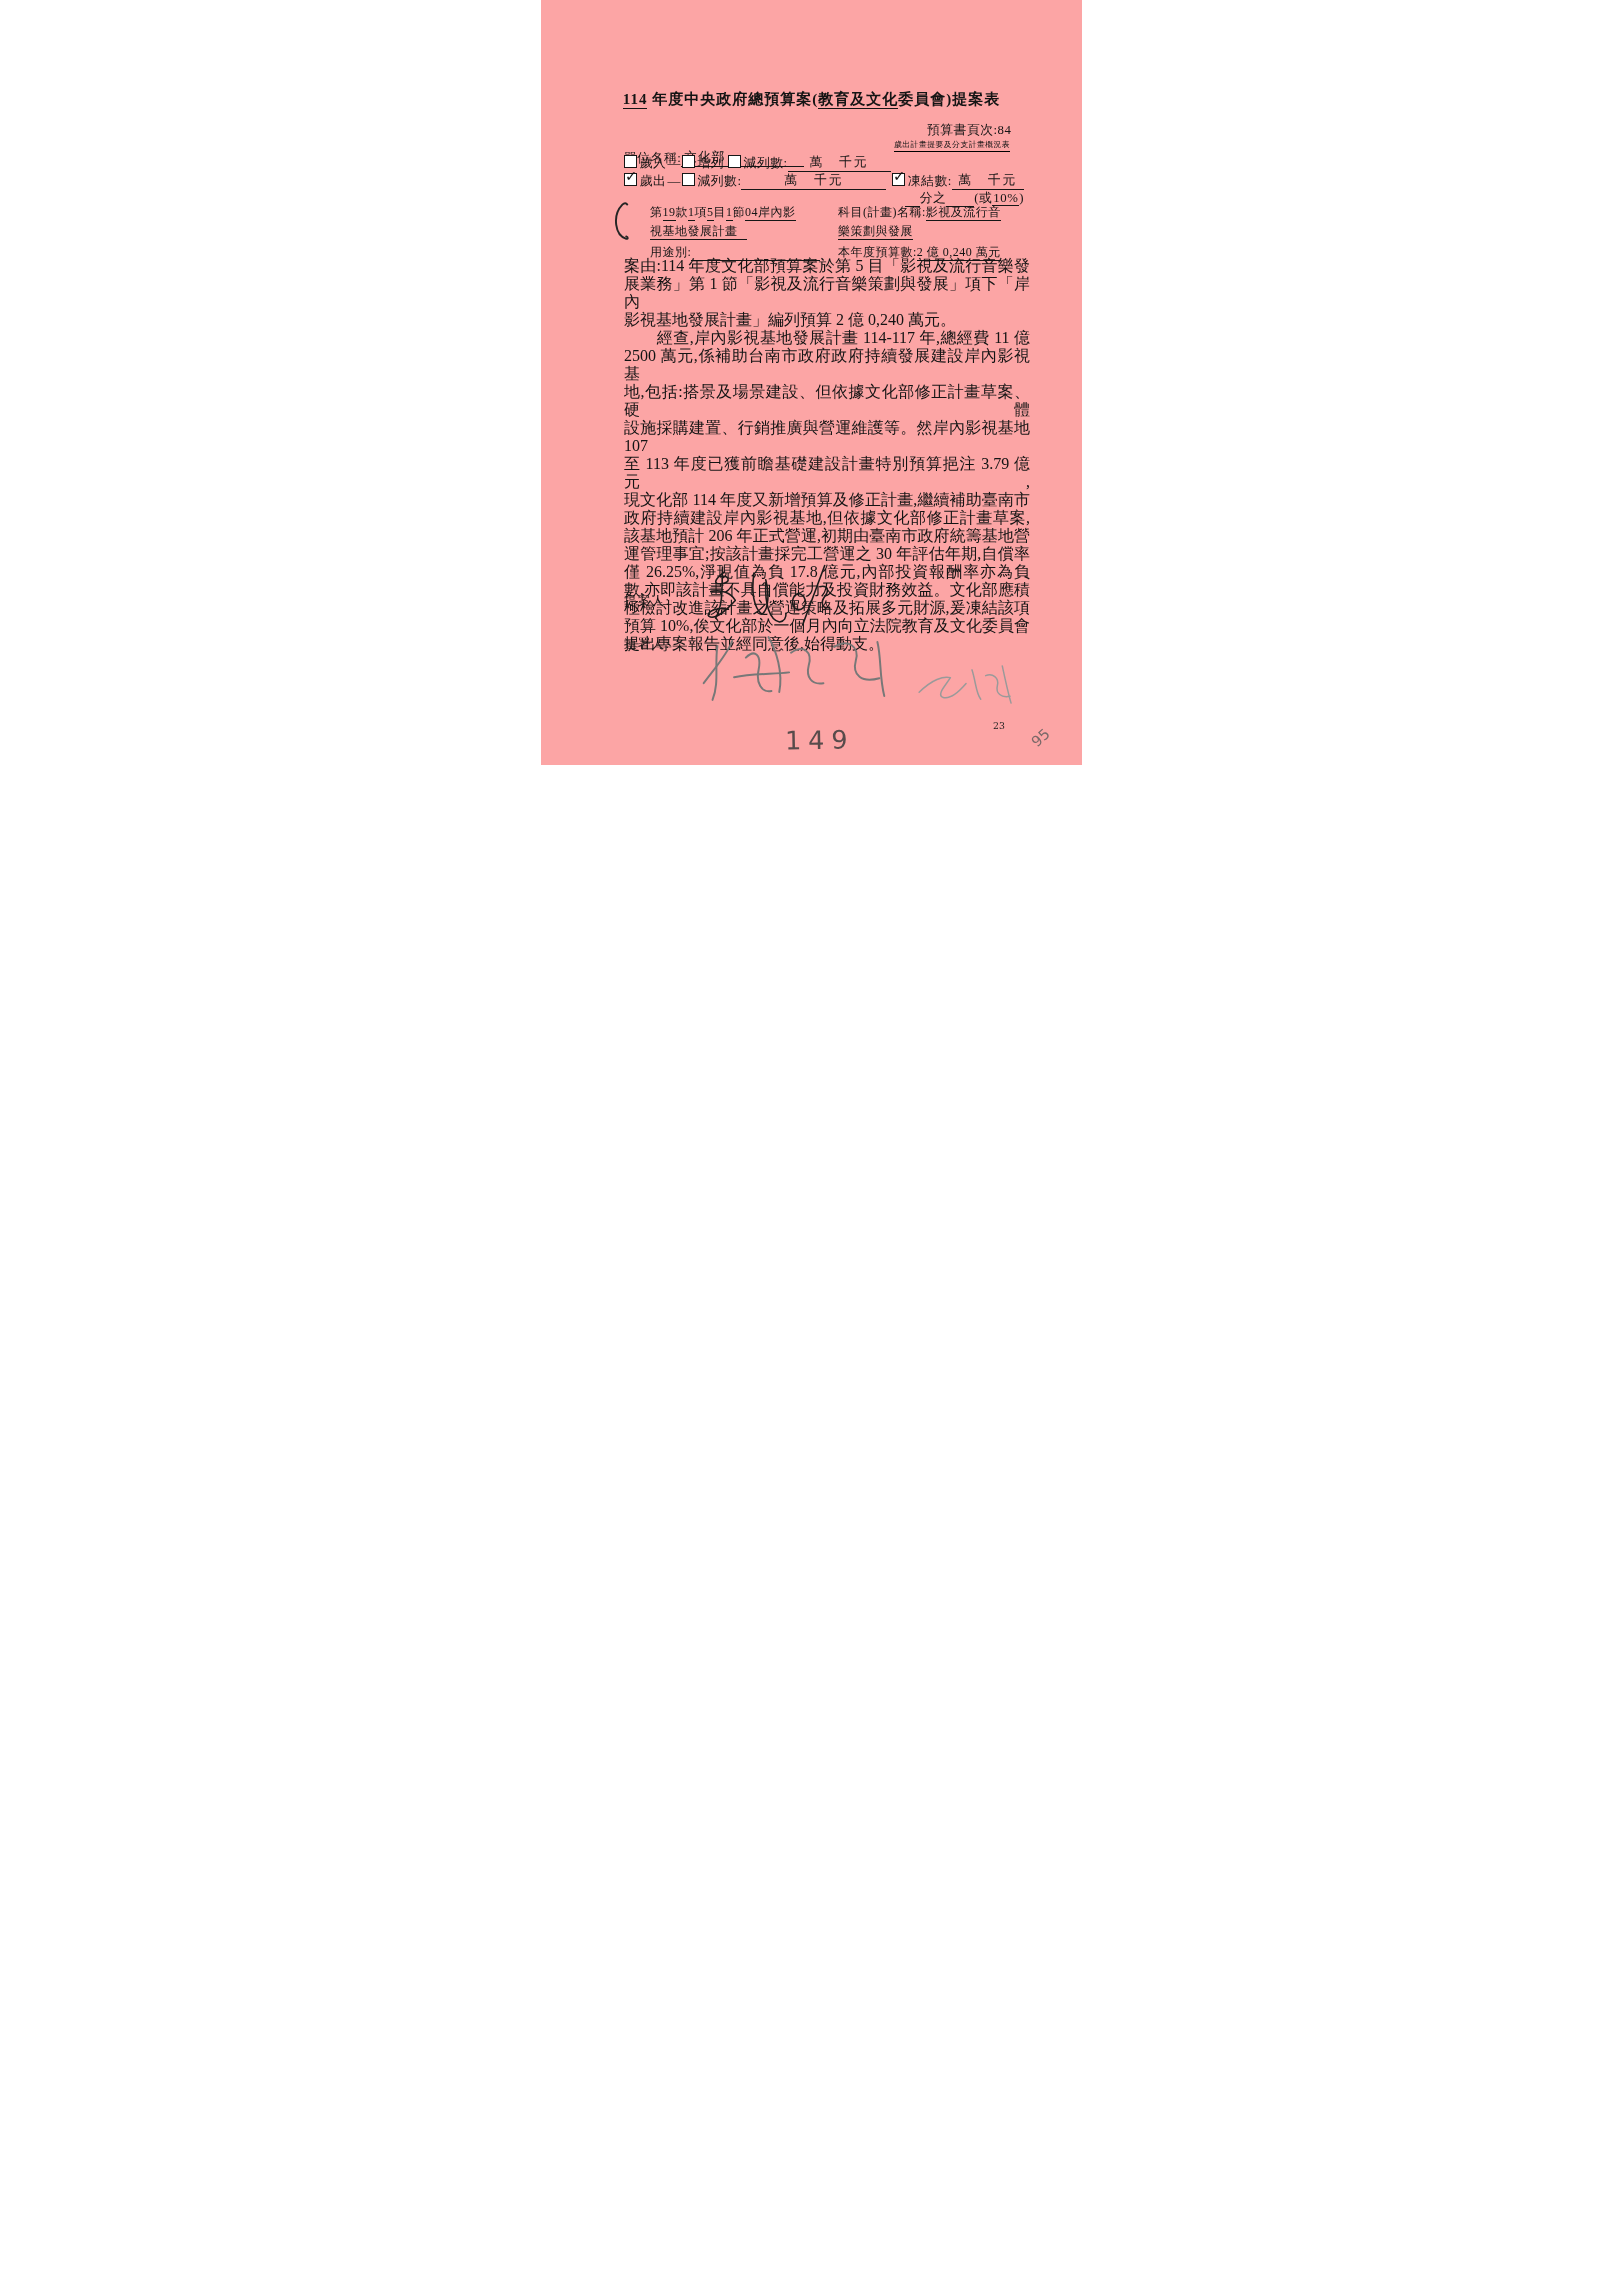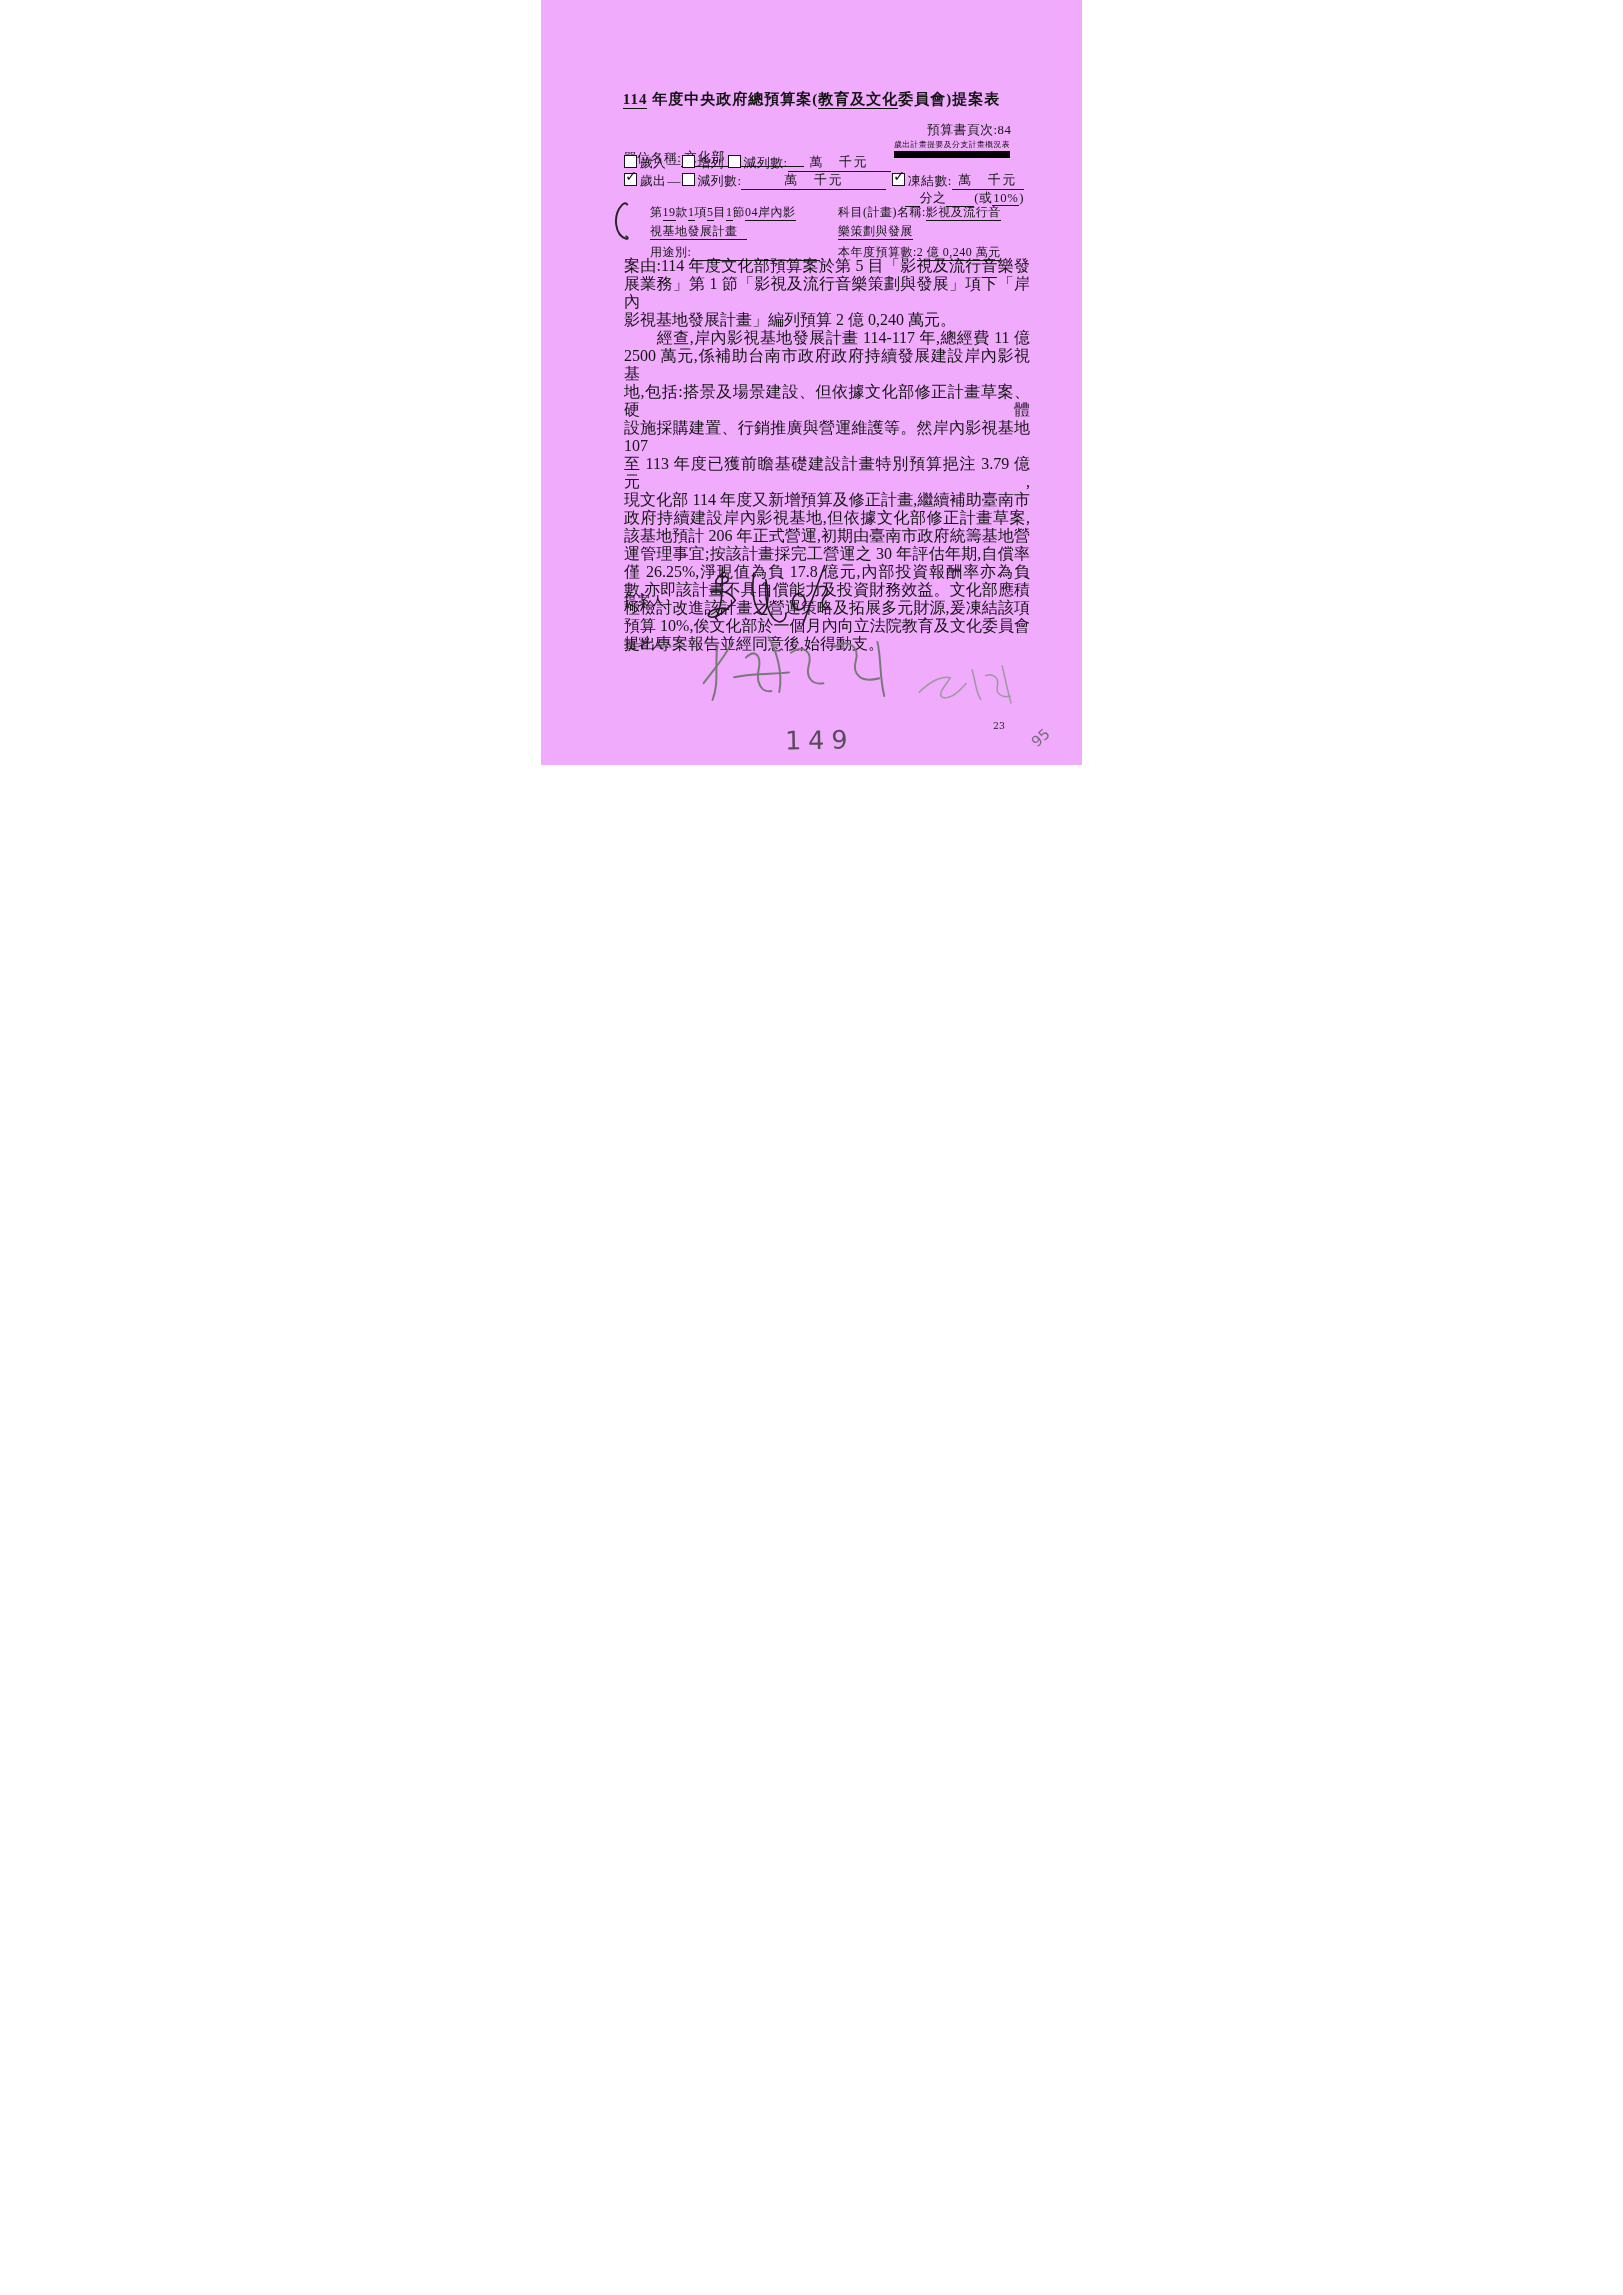--- a/index.html
+++ b/index.html
@@ -1,29 +1,29 @@
 <!DOCTYPE html>
 <html style="font-size:7.8px"><head>
 <meta charset="utf-8">
 <style>
   html,body{margin:0;padding:0;background:#ffffff;}
   .sheet{
-    position:relative;width:541px;height:765px;margin:0 auto;background:#f0abfc;
+    position:relative;width:541px;height:765px;margin:0 auto;background:#fca5a5;
     font-family:"Liberation Serif","DejaVu Serif",serif;color:#141414;overflow:hidden;
   }
   .abs{position:absolute;}
   
   .title{left:0;right:0;top:90px;text-align:center;font-size:15px;font-weight:700;letter-spacing:1px;white-space:nowrap;}
   .title .u{border-bottom:1.5px solid #141414;padding-bottom:0.5px;}
   
   .hrow{font-size:12.8px;white-space:nowrap;letter-spacing:0.5px;}
   .field{display:inline-block;border-bottom:1px solid #161616;text-align:center;vertical-align:bottom;min-height:14.7px;letter-spacing:2px;}
   .field.left{text-align:left;letter-spacing:1px;padding-left:2.9px;}
   .uv{border-bottom:1px solid #161616;padding:0 1px;}
-  .note{font-size:7.8px;letter-spacing:0.5px;border-bottom:7px solid #000000;padding-bottom:0.5px;white-space:nowrap;}
+  .note{font-size:7.8px;letter-spacing:0.5px;border-bottom:1px solid #000000;padding-bottom:0.5px;white-space:nowrap;}
   
   .cb{position:relative;display:inline-block;width:11.3px;height:11.3px;border:1px solid #161616;margin:0 2.5px -1px 0;background:#fff;}
   .cb .check{position:absolute;left:0px;top:-4.4px;font-size:14.7px;line-height:14.7px;color:#111;font-family:"DejaVu Sans",sans-serif;}
   .dash{margin:0 1px;}
   
   .srow{font-size:12px;white-space:nowrap;letter-spacing:0.5px;margin-left:20px;}
   .srow .u{border-bottom:1px solid #161616;padding-bottom:0.5px;}
   
   .body-text{left:83px;top:257px;width:406px;font-size:16px;line-height:18px;}
   .bline{text-align:justify;text-align-last:justify;}

